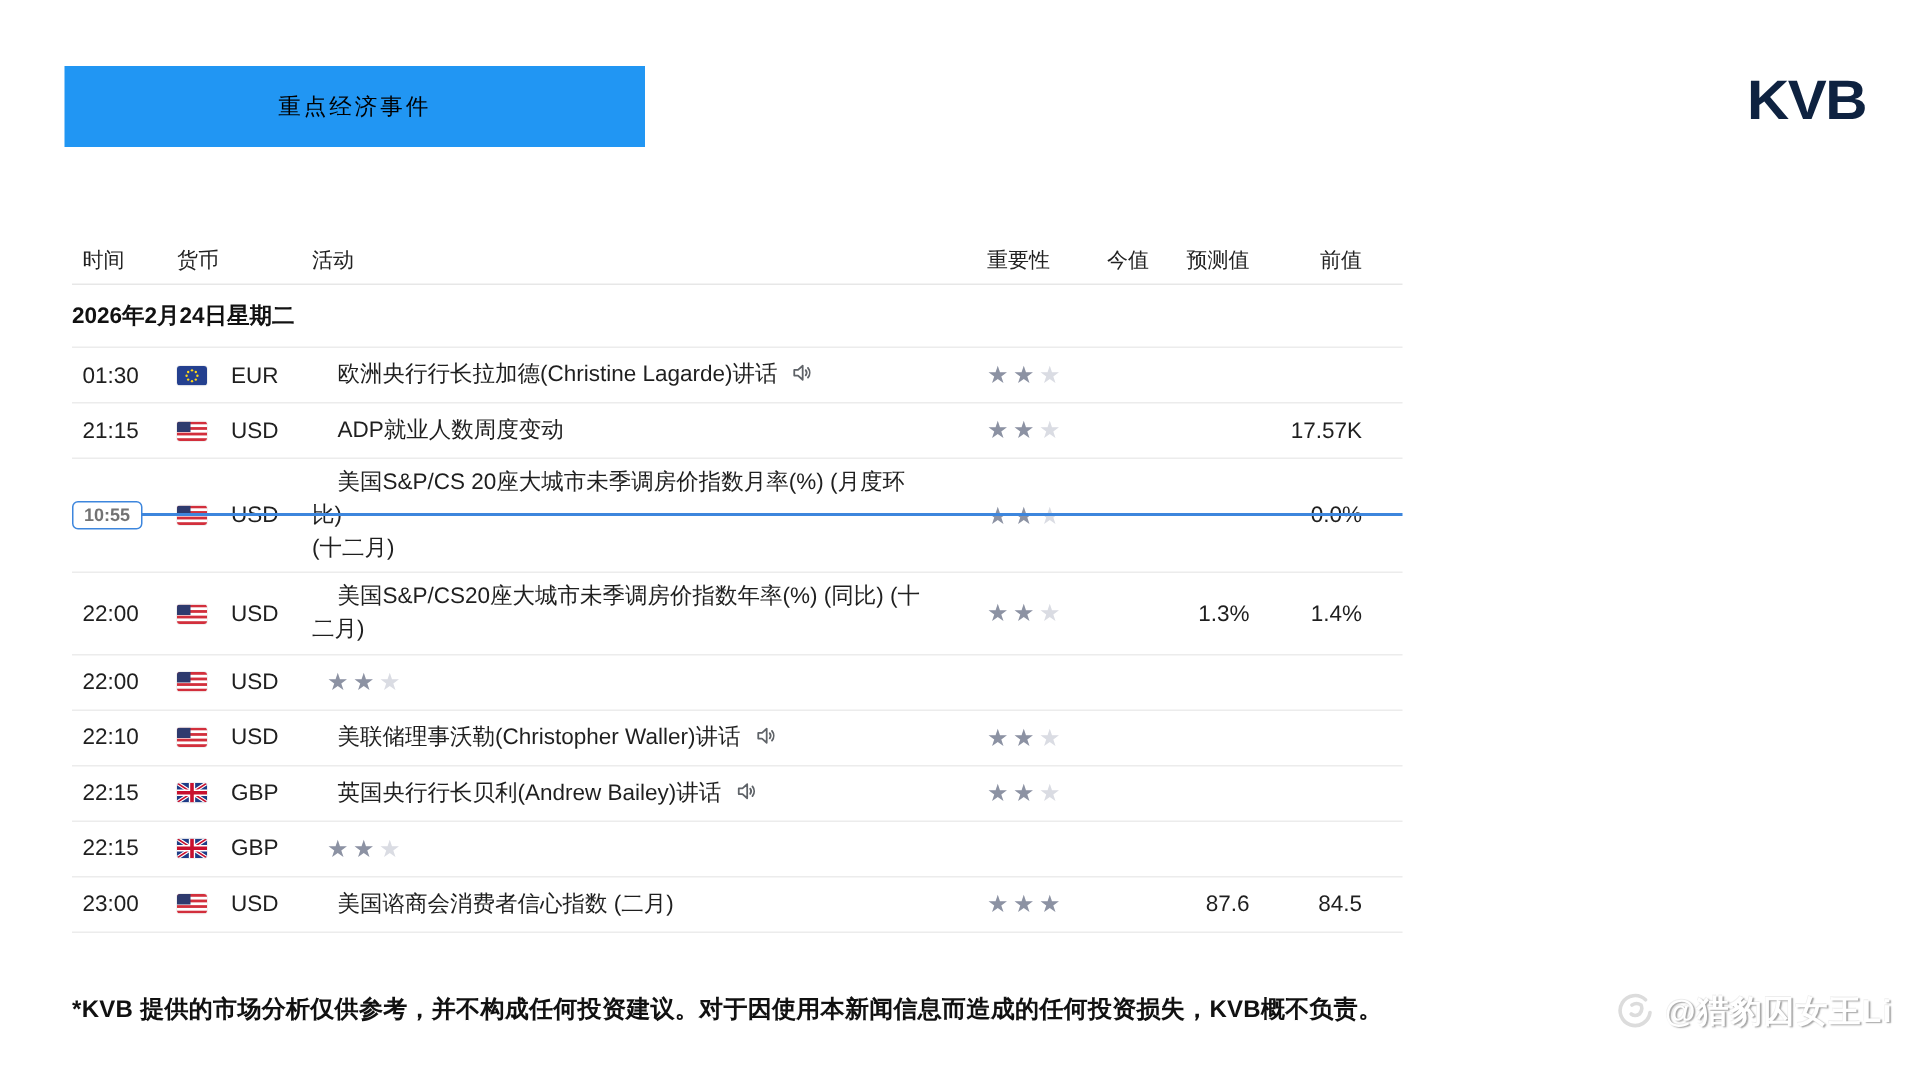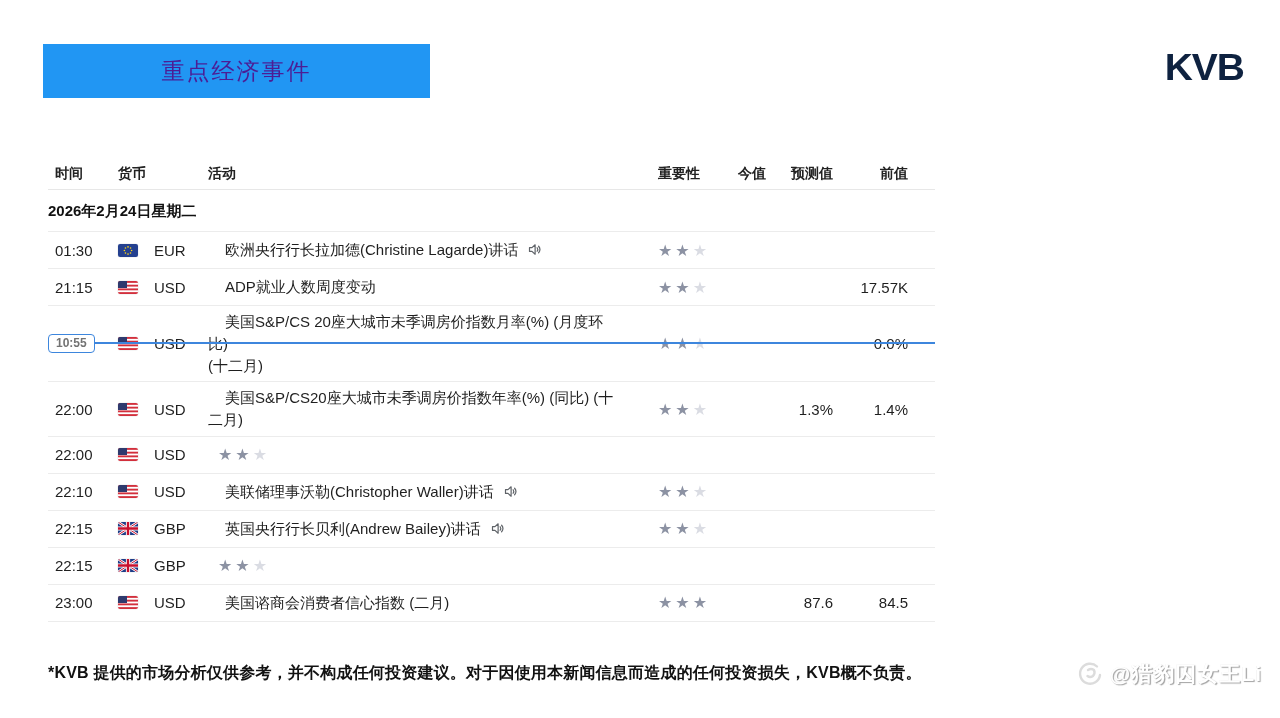--- a/index.html
+++ b/index.html
@@ -10,30 +10,30 @@
   *{box-sizing:border-box; margin:0; padding:0;}
   html,body{width:1280px; height:718px;}
   body{
     position:relative; background:#ffffff; overflow:hidden;
     font-family:"Liberation Sans","DejaVu Sans",sans-serif; color:var(--text-dark);
   }
   .banner{
     position:absolute; left:43px; top:44px; width:387px; height:54px;
     background:var(--banner-bg); display:flex; align-items:center; justify-content:center;
   }
-  .banner-label{color:#4c1d95; font-size:23px; letter-spacing:2px; font-weight:400;}
+  .banner-label{color:#000000; font-size:15px; letter-spacing:2px; font-weight:400;}
   .logo{
     position:absolute; top:46px; right:36px; font-size:39px; font-weight:900;
     color:var(--logo-navy); letter-spacing:-1px; transform:scaleY(0.95);
     font-family:"Liberation Sans",sans-serif;
   }
   .cal{position:absolute; left:48px; top:158px; width:887px; font-size:15px;}
   .thead{
     display:grid; grid-template-columns:var(--cols); height:32px; align-items:center;
-    font-weight:700; font-size:14px; color:#222; border-bottom:1px solid #E7E7E7;
+    font-weight:400; font-size:14px; color:#222; border-bottom:1px solid #E7E7E7;
   }
   .daterow{
     height:42px; line-height:42px; text-align:left; font-weight:700; font-size:15px;
     color:#111; border-bottom:1px solid var(--row-line);
   }
   .row{
     display:grid; grid-template-columns:var(--cols); align-items:center;
     min-height:37px; padding:5px 0; border-bottom:1px solid var(--row-line); color:var(--text-dark);
   }
   .c-time{padding-left:7px;}

